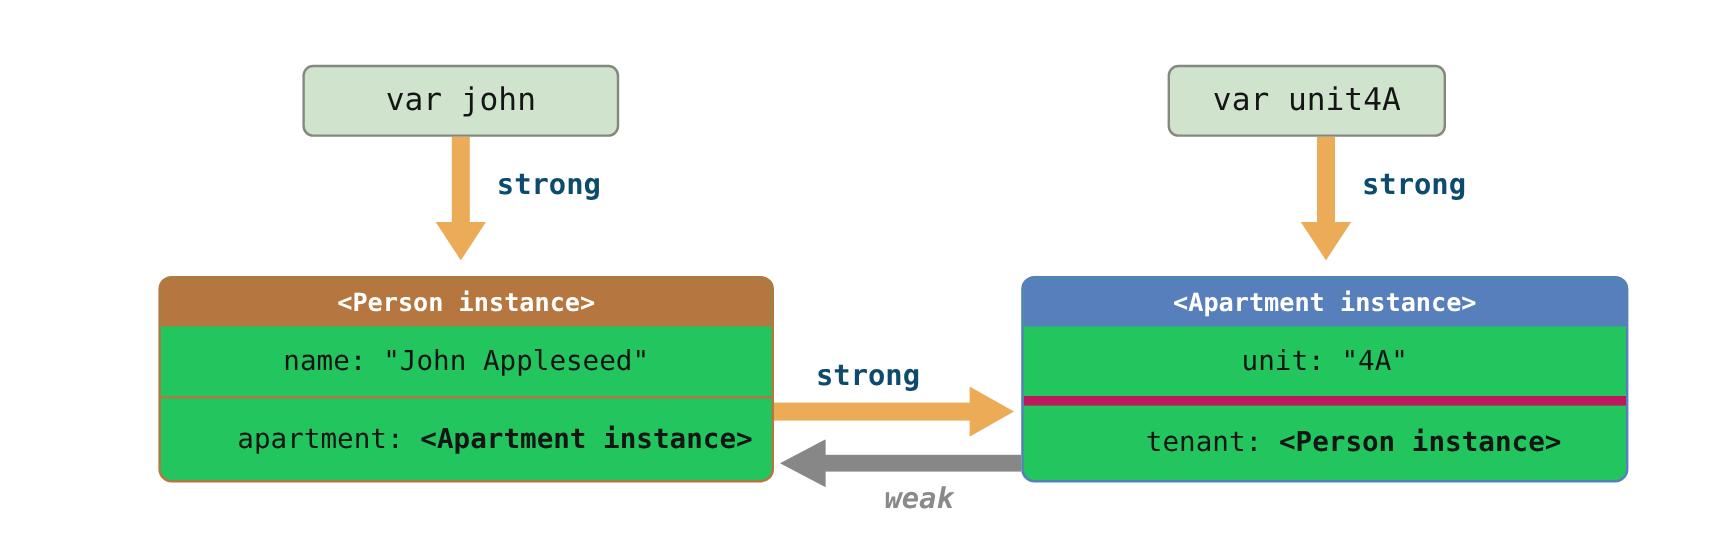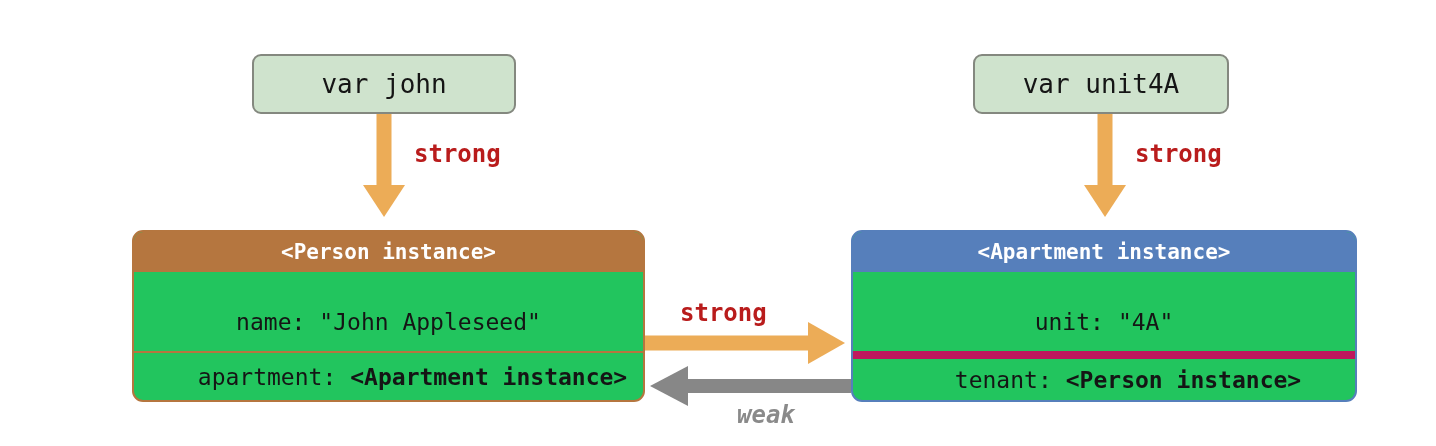--- a/index.html
+++ b/index.html
@@ -16,21 +16,21 @@
     position:absolute;
     height:60px;
     background:#cfe3cd;
     border:2px solid #84887f;
     border-radius:9px;
     display:flex; align-items:center; justify-content:center;
     font-size:26px; color:#151515;
     box-sizing:border-box;
   }
   .var-john  { left:252px; top:54px; width:264px; }
-  .var-unit  { left:973px; top:54px; width:256px; }
+  .var-unit  { left:973px; top:54px; width:232px; }
 
   
   .instance-box {
     position:absolute;
     top:230px; height:172px;
     background:#22c55e;
     border-radius:11px;
     display:flex; flex-direction:column;
     box-sizing:border-box;
     overflow:hidden;
@@ -44,35 +44,35 @@
     color:#ffffff; font-weight:bold; font-size:21px;
   }
   .person-box .box-header    { background:#b5763f; }
   .apartment-box .box-header { background:#567fbb; }
 
   .box-row {
     display:flex; align-items:center; justify-content:center;
     font-size:23px; color:#151515;
     white-space:pre;
   }
-  .row-top { height:58px; flex:0 0 58px;margin-top:21px; }
+  .row-top { height:58px; flex:0 0 58px; }
   .person-box .row-top    { border-bottom:2px solid #b5763f; }
   .apartment-box .row-top { border-bottom:8px solid #be185d;align-items:center; }
   .row-bottom { flex:1;margin-left:48px; }
   .row-value { margin-left:14px; }
   .bold { font-weight:bold; }
 
   
   .arrow { position:absolute; }
 
   
   .rel-label {
     position:absolute;
     font-size:24px; font-weight:bold;
-    color:#b91c1c;
+    color:#0c4a6e;
     line-height:26px;
   }
   .rel-label.weak { color:#8a8a8a; }
   .lbl-strong-john { left:414px; top:141px; }
   .lbl-strong-unit { left:1135px; top:141px; }
   .lbl-strong-mid  { left:680px; top:300px; }
   .lbl-weak        { left:737px; top:402px;font-style:italic; }
 </style>
 </head>
 <body>

